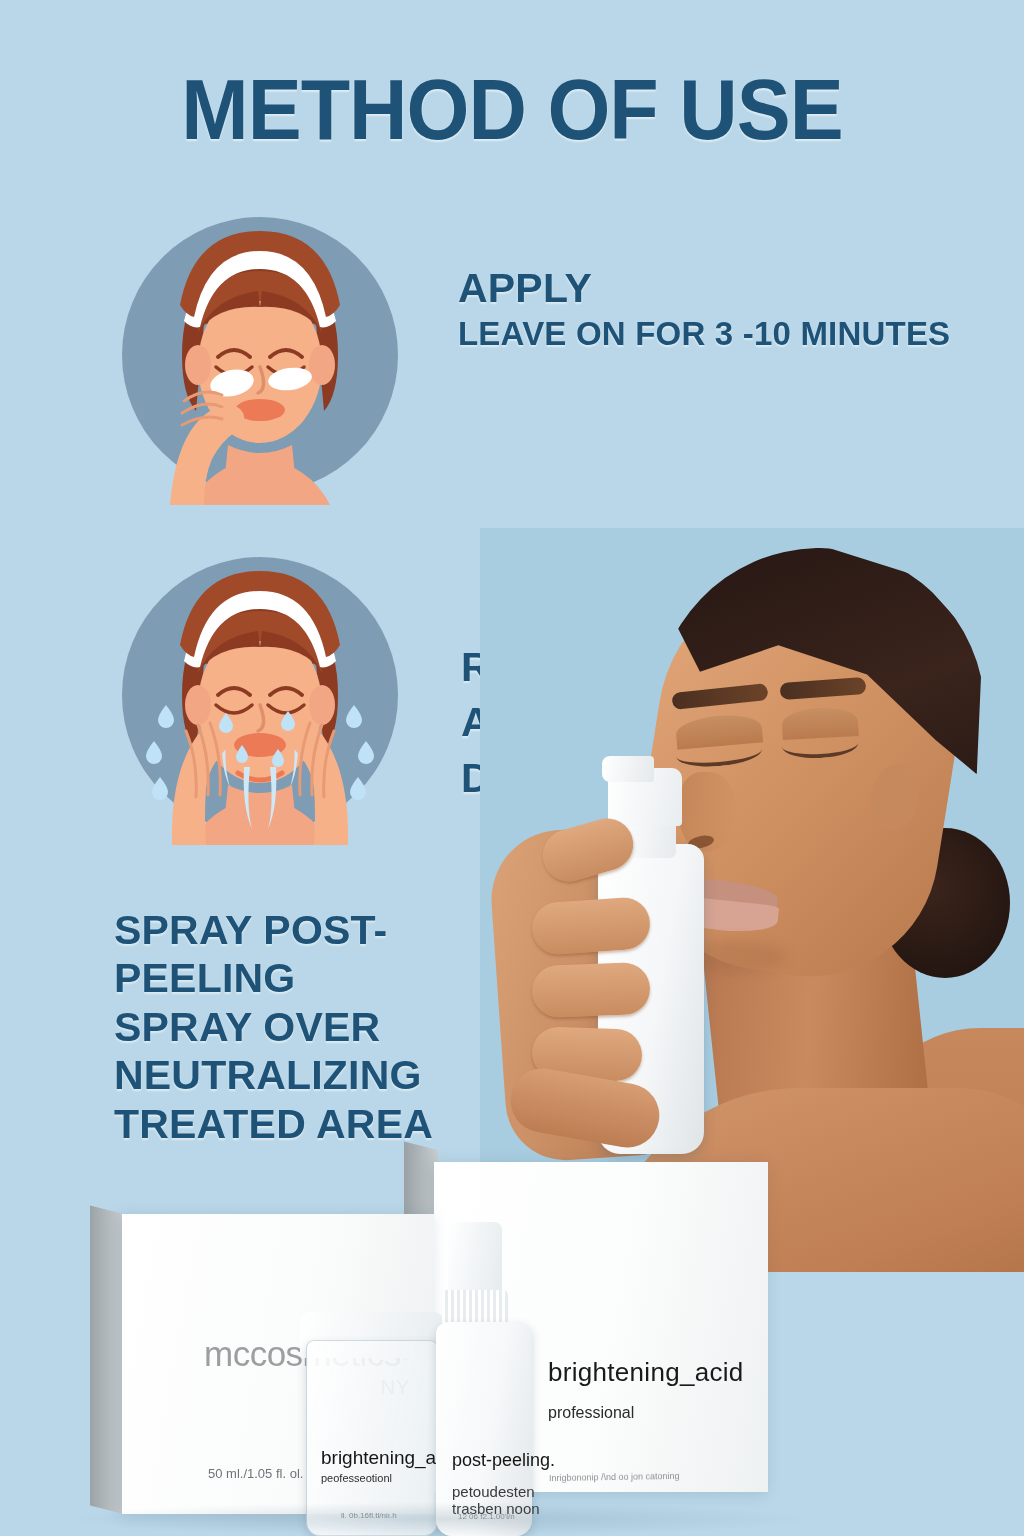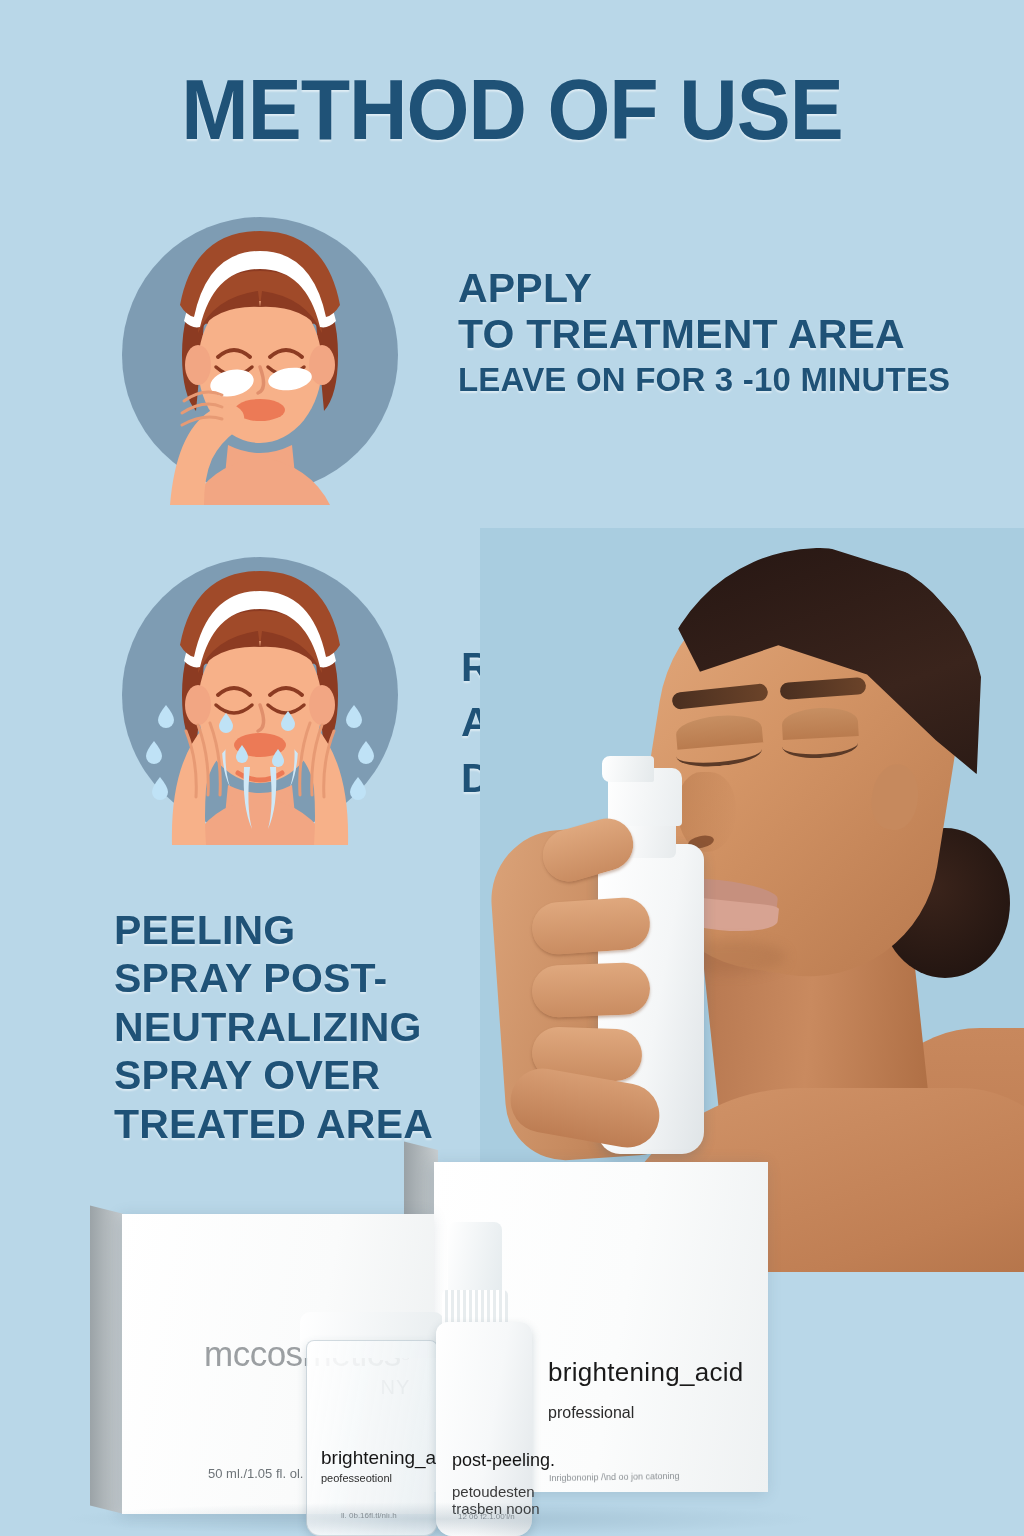--- a/index.html
+++ b/index.html
@@ -282,21 +282,20 @@
         <path d="M60 300 q6-72 40-94 q18-12 30-2 q10 10-4 22 q-16 12-24 28 q-8 18-8 46Z" fill="#f7b189"></path>
         <path d="M74 196 q20-14 38-6" stroke="#e79a74" stroke-width="3" fill="none" stroke-linecap="round"></path>
         <path d="M72 208 q22-14 40-6" stroke="#e79a74" stroke-width="3" fill="none" stroke-linecap="round"></path>
         <path d="M72 220 q22-12 40-6" stroke="#e79a74" stroke-width="3" fill="none" stroke-linecap="round"></path>
       </g>
     </svg>
   </div>
 
   <div class="step-text" id="step-1-text">
     <div>APPLY</div>
-    <div>TO TREATMENT AREA</div>
     <span class="sub">LEAVE ON FOR 3 -10 MINUTES</span>
   </div>
 
   <div class="illus" id="illus-2">
     <svg viewBox="0 0 300 300" xmlns="http://www.w3.org/2000/svg">
       <circle cx="150" cy="150" r="138" fill="#7e9cb3"></circle>
       <g>
         <path d="M118 240 q32 16 64 0 l6 60 H112 Z" fill="#f2a683"></path>
         <path d="M80 300 q20-40 70-48 q50 8 70 48 Z" fill="#f2a683"></path>
         <path d="M72 150 q0-90 78-90 q78 0 78 90 q0 40-14 56 l-8-88 q-56 18-112 0 l-8 88 q-14-16-14-56Z" fill="#8c3b22"></path>
@@ -350,24 +349,24 @@
     </svg>
   </div>
 
   <div class="step-text" id="step-2-text">
     <div>RINSE</div>
     <div>AND</div>
     <div>DRY SKIN</div>
   </div>
 
   <div class="step-text" id="step-3-text">
+    <div>SPRAY POST-</div>
     <div>PEELING</div>
-    <div>SPRAY POST-</div>
+    <div>SPRAY OVER</div>
     <div>NEUTRALIZING</div>
-    <div>SPRAY OVER</div>
     <div>TREATED AREA</div>
   </div>
 
   <div class="photo">
     <div class="bg"></div>
     <div class="shoulder-r"></div>
     <div class="neck"></div>
     <div class="shoulder"></div>
     <div class="bun"></div>
     <div class="head"></div>

